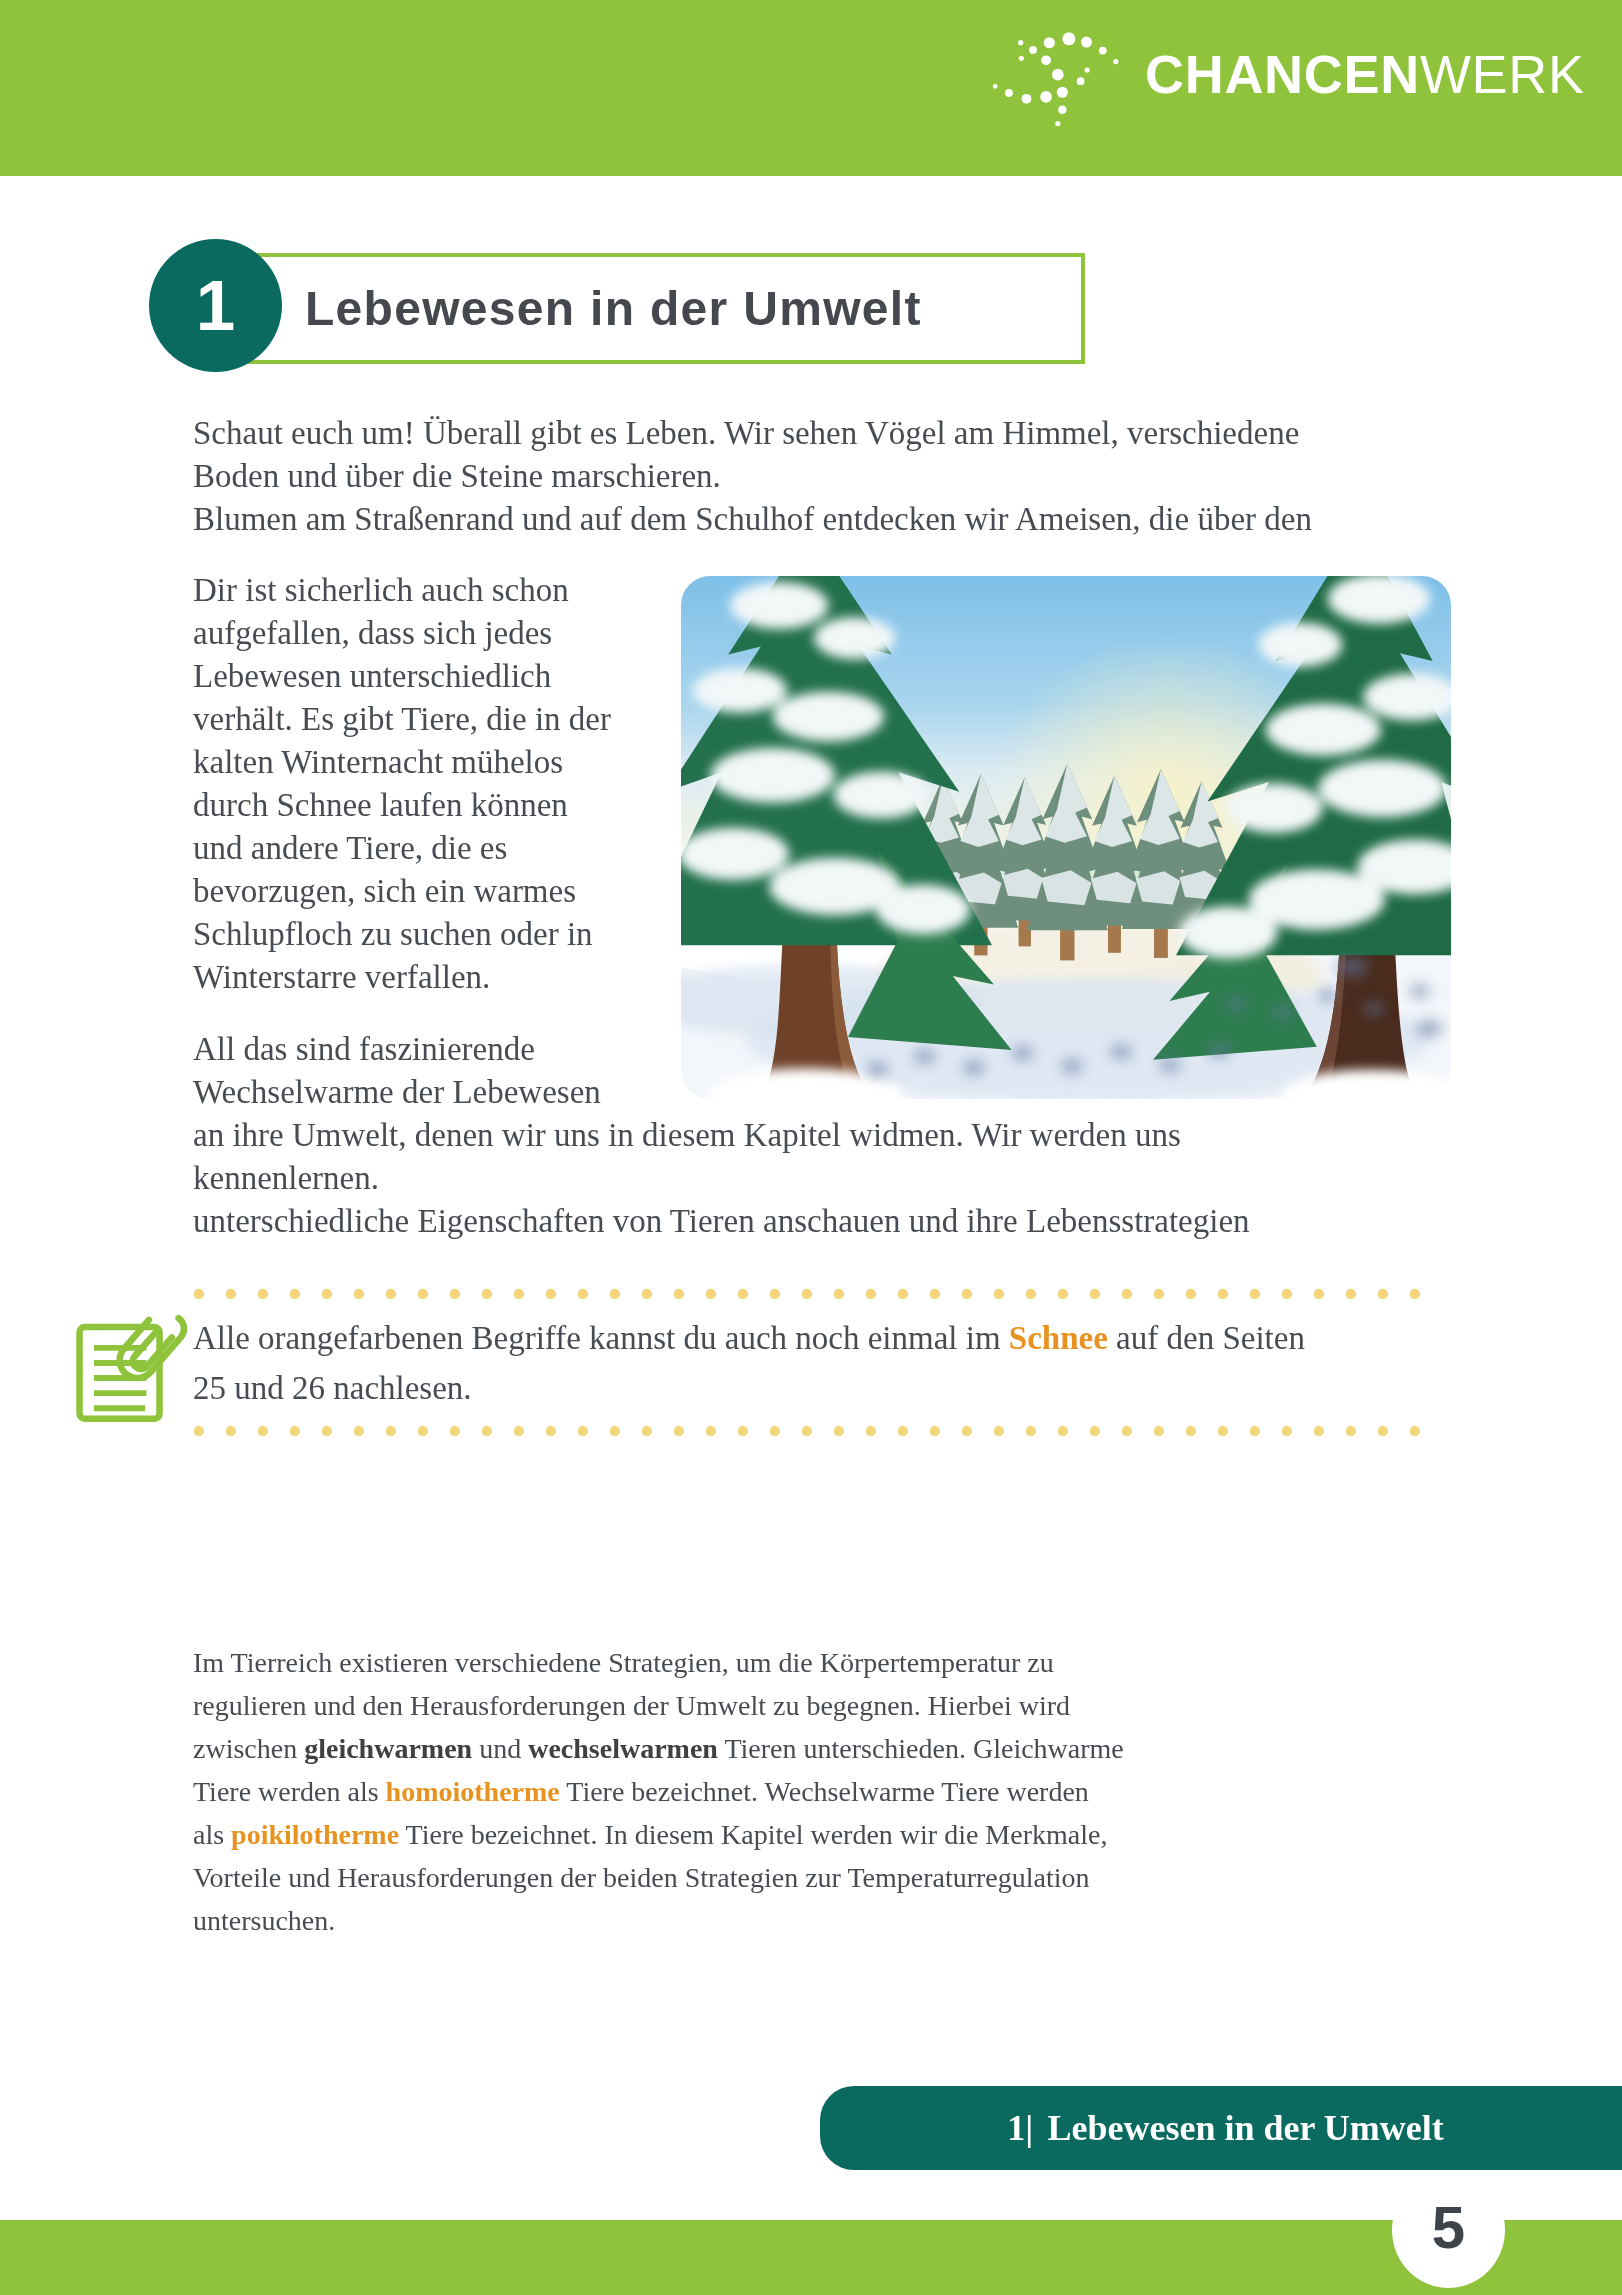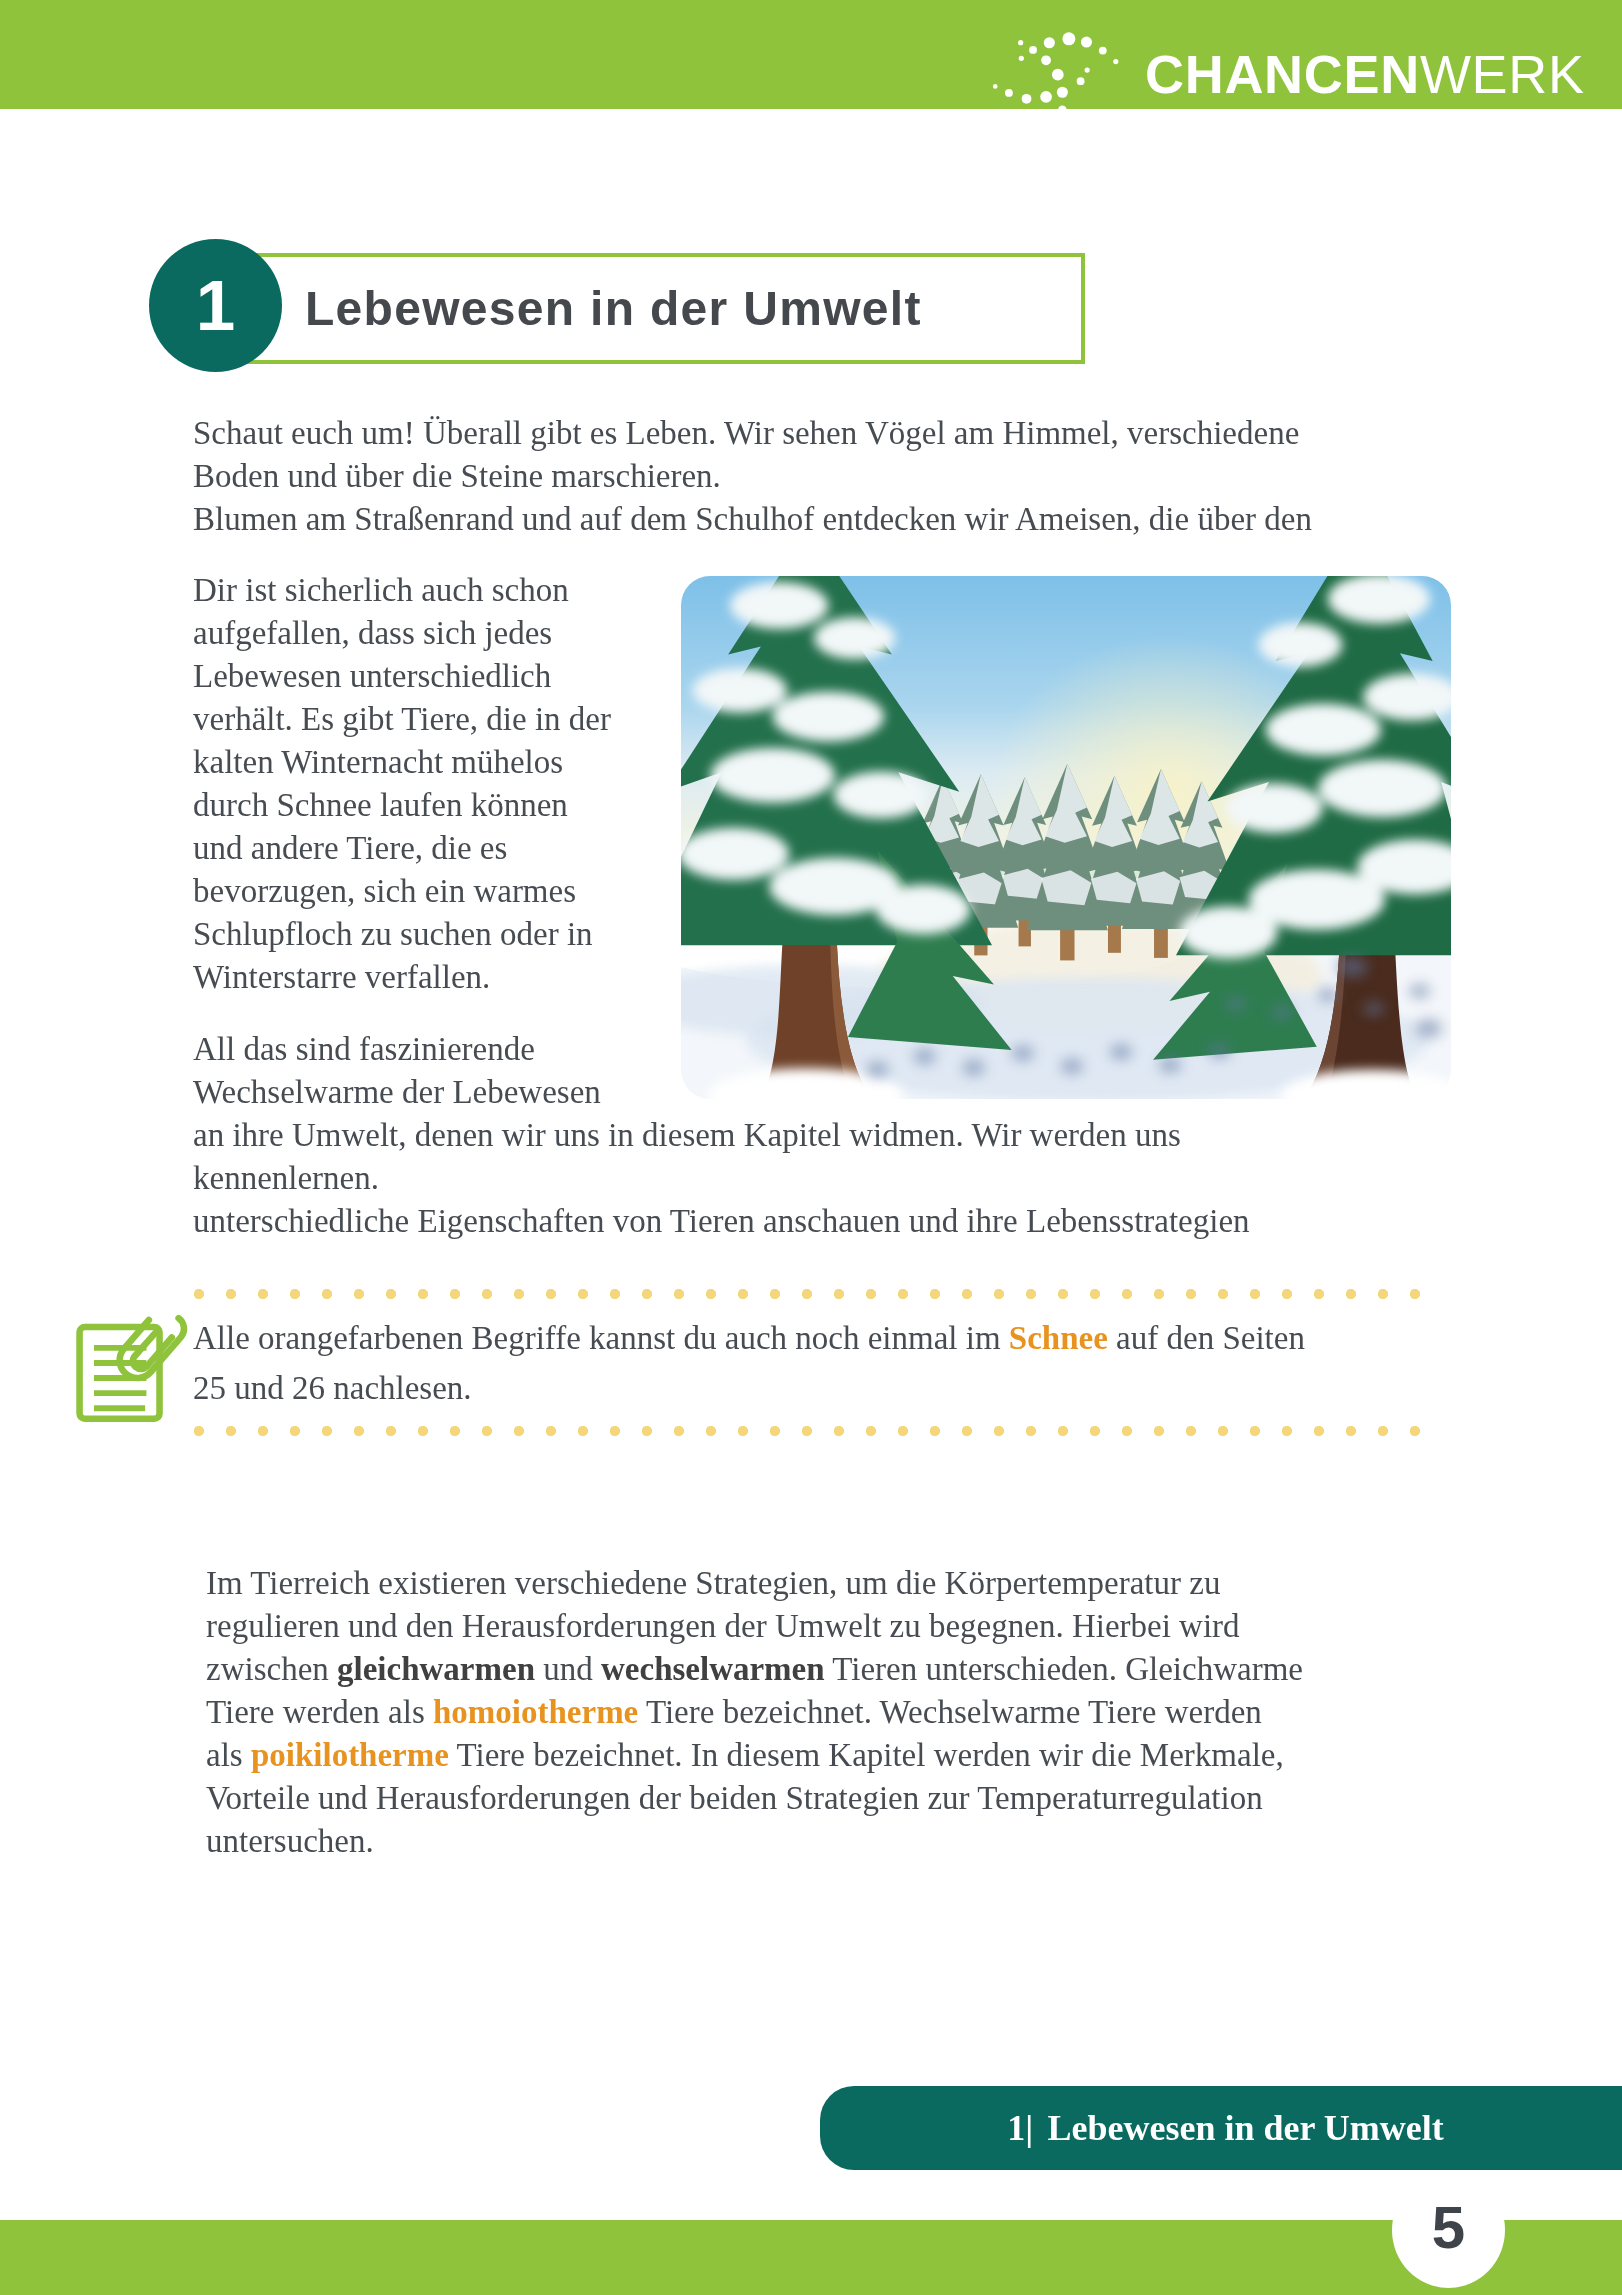--- a/index.html
+++ b/index.html
@@ -1,20 +1,20 @@
 <!DOCTYPE html>
 <html style="font-size:10.5px"><head>
 <meta charset="utf-8">
 <style>
   html,body{margin:0;padding:0;background:#e8e8e8;}
   .page{position:relative;width:1623px;height:2295px;background:#ffffff;overflow:hidden;
         font-family:"Liberation Serif", serif;color:#474C52;}
 
   
-  .topbar{position:absolute;left:0;top:0;width:1623px;height:109px;background:#8FC33C;}
+  .topbar{position:absolute;left:0;top:0;width:1623px;height:176px;background:#8FC33C;}
   .brand{position:absolute;left:987px;top:15.7px;display:flex;align-items:center;}
   .brand-dots{width:139px;height:116px;}
   .wordmark{position:absolute;left:158px;top:27.5px;white-space:nowrap;
             font-family:"Liberation Sans", sans-serif;font-size:54px;color:#ffffff;letter-spacing:0.7px;}
   .wordmark .bold{font-weight:800;}
   .wordmark .light{font-weight:300;}
 
   
   .chapter-box{position:absolute;left:198px;top:253px;width:887px;height:111px;background:#ffffff;
                border:4.6px solid #8FC33C;box-sizing:border-box;display:flex;align-items:center;}
@@ -49,21 +49,21 @@
 
   
   .section-head{position:absolute;left:193px;top:1530px;display:flex;align-items:center;}
   .section-title{font-family:"Liberation Sans", sans-serif;font-weight:800;font-size:41px;
                  letter-spacing:0.7px;color:#45494E;white-space:nowrap;}
   .dashline{display:flex;align-items:center;margin-left:22px;}
   .dashline .d-dot{width:10.5px;height:12.4px;border-radius:50%;background:#0B6A60;}
   .dashline .d-dash{width:43px;height:14.4px;border-radius:7.9px;background:#0B6A60;margin-left:19.6px;}
   .dashline .d-short{width:29px;height:14.4px;border-radius:7.9px;background:#0B6A60;margin-left:19.6px;}
   .dashline .d-end{margin-left:7.9px;}
-  .section-para{position:absolute;left:193px;top:1562px;font-size:33px;margin-left:13px;}
+  .section-para{position:absolute;left:193px;top:1641px;font-size:28px;}
 
   
   .chapter-badge{position:absolute;left:820px;top:2086px;width:811px;height:84px;background:#0B6A60;
                  border-radius:34px 0 0 34px;display:flex;align-items:center;justify-content:center;}
   .chapter-badge .badge-text{color:#ffffff;font-weight:bold;font-size:36px;white-space:nowrap;}
   .chapter-badge .sep-gap{display:inline-block;width:14.4px;}
   .bottombar{position:absolute;left:0;bottom:0;width:1623px;height:75px;background:#8FC33C;z-index:1;}
   .notch{position:absolute;left:1392px;top:2172px;width:113px;height:116px;border-radius:50%;
          background:#ffffff;z-index:2;}
   .pagenum{position:absolute;left:1392px;top:2193px;width:113px;text-align:center;z-index:3;

